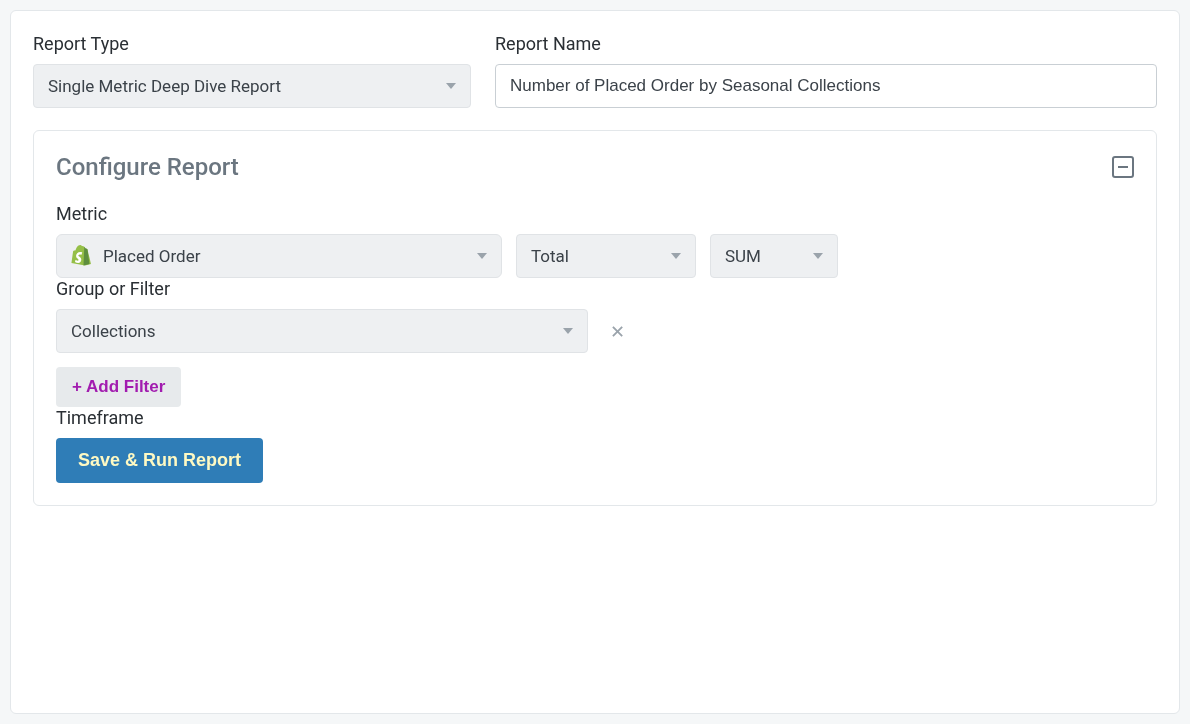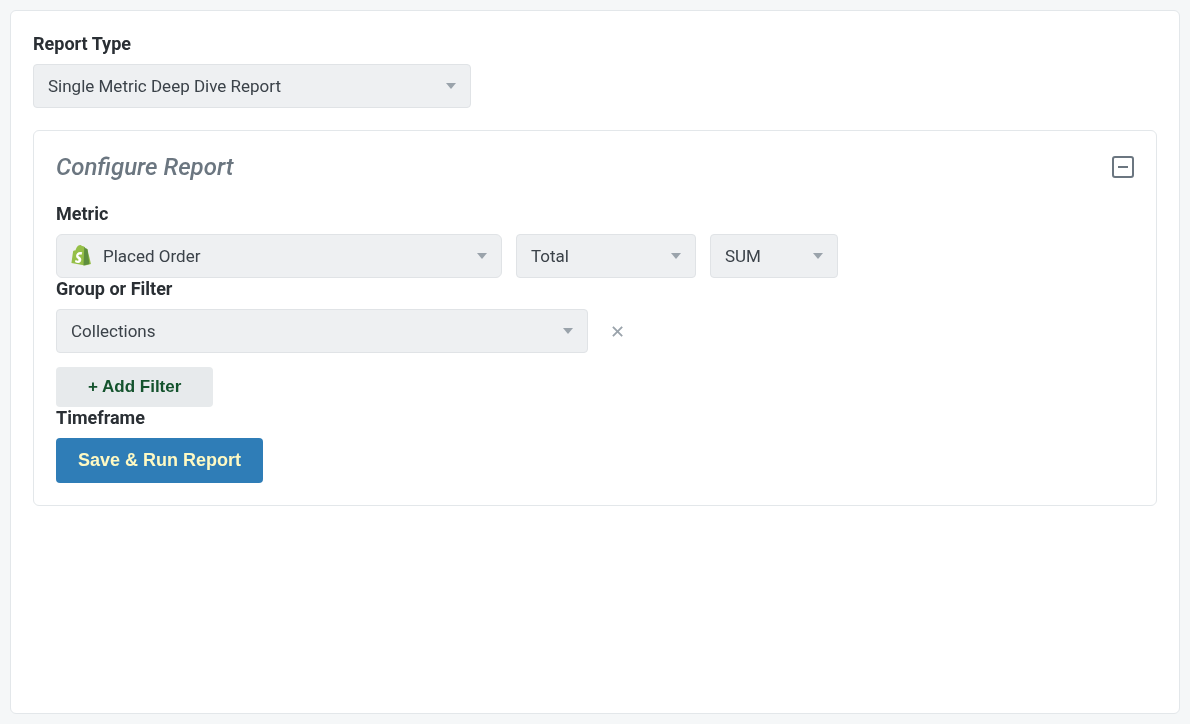--- a/index.html
+++ b/index.html
@@ -20,21 +20,21 @@
   }
   .row1 {
     display: flex;
     gap: 24px;
     margin-bottom: 22px;
   }
   .col-type { width: 438px; }
   .col-name { flex: 1; }
   .label {
     font-size: 18px;
-    font-weight: 700;
+    font-weight: 400;
     color: #2a2f34;
     margin-bottom: 10px;
   }
   .select {
     display: flex;
     align-items: center;
     justify-content: space-between;
     height: 44px;
     padding: 0 14px;
     background: #eef0f2;
@@ -69,21 +69,20 @@
   .config-header {
     display: flex;
     justify-content: space-between;
     align-items: center;
     margin-bottom: 22px;
   }
   .config-title {
     font-size: 24px;
     font-weight: 500;
     color: #6b7680;
-    font-style: italic;
   }
   .collapse-btn {
     width: 22px;
     height: 22px;
     border: 2px solid #6b7680;
     border-radius: 3px;
     display: flex;
     align-items: center;
     justify-content: center;
     cursor: pointer;
@@ -123,24 +122,24 @@
     color: #9aa3ab;
     cursor: pointer;
     padding: 0 8px;
     user-select: none;
   }
   .add-filter-btn {
     display: inline-block;
     margin-top: 14px;
     background: #e7eaec;
     border: none;
-    color: #14532d;
+    color: #a21caf;
     font-size: 17px;
     font-weight: 600;
-    padding: 10px 32px;
+    padding: 10px 16px;
     border-radius: 4px;
     cursor: pointer;
   }
   .tf-range { width: 268px; }
   .tf-by {
     font-size: 17px;
     color: #6b7680;
   }
   .tf-bucket { width: 180px; }
   .save-btn {
@@ -160,20 +159,24 @@
 
 <div class="card">
 
   <div class="row1">
     <div class="col-type">
       <div class="label">Report Type</div>
       <div class="select">
         <span>Single Metric Deep Dive Report</span>
         <span class="caret"></span>
       </div>
+    </div>
+    <div class="col-name">
+      <div class="label">Report Name</div>
+      <input class="text-input" type="text" value="Number of Placed Order by Seasonal Collections" style="">
     </div>
   </div>
 
   <div class="config-card">
     <div class="config-header">
       <div class="config-title">Configure Report</div>
       <div class="collapse-btn">
         <div class="minus"></div>
       </div>
     </div>

